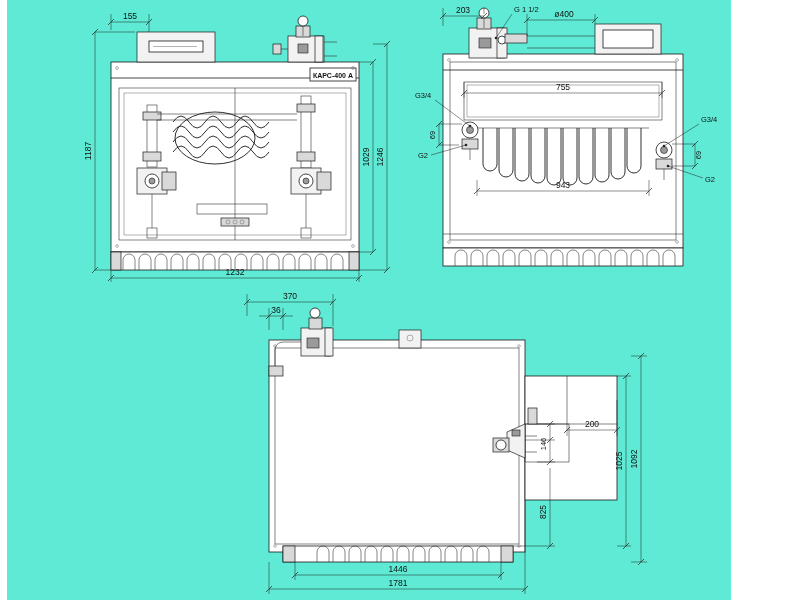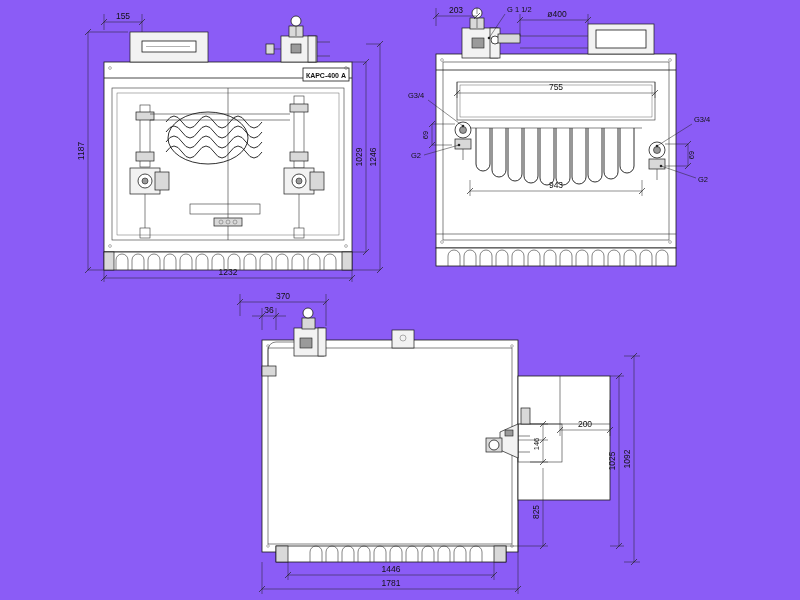--- a/index.html
+++ b/index.html
@@ -5,24 +5,25 @@
   html, body {
     margin: 0;
     padding: 0;
     background: #ffffff;
   }
   body {
     font-family: "Liberation Sans", sans-serif;
   }
   #sheet {
     position: relative;
-    width: 800px;
+    width: 724px;
     height: 600px;
-    background: #8b5cf6;
+    background: #5eead4;
     overflow: hidden;
+    margin-left: 7px;
   }
   svg.drawing {
     position: absolute;
     left: 0;
     top: 0;
     width: 800px;
     height: 600px;
   }
   .ln {
     stroke: #1a1a1a;

